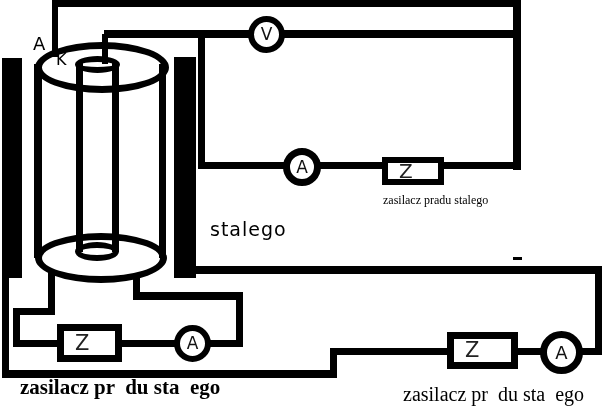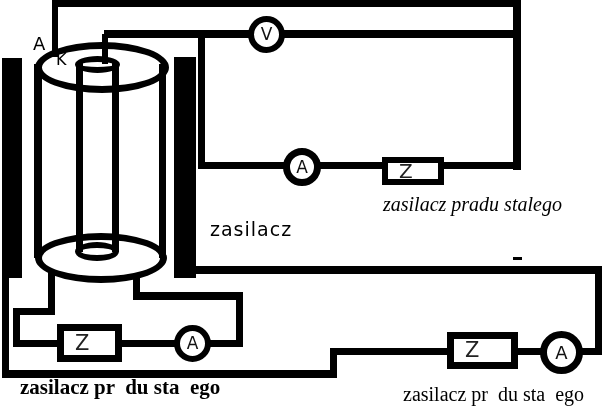--- a/index.html
+++ b/index.html
@@ -84,18 +84,18 @@
   </div>
   <div class="abs zbox" style="left:57px;top:324px;width:65px;height:38px;border-width:7px;">
     <span>Z</span>
   </div>
   <div class="abs zbox" style="left:447px;top:332px;width:71px;height:37px;border-width:7px;">
     <span>Z</span>
   </div>
 
   <div class="abs lbl sans" style="left:33px;top:35px;font-size:18px;">A</div>
   <div class="abs lbl sans" style="left:56px;top:52px;font-size:16px;">K</div>
-  <div class="abs lbl sans" style="left:210px;top:220px;font-size:19px;letter-spacing:1px;">zasilacz</div>
-  <div class="abs lbl serif" style="left:383px;top:194px;font-size:20px;font-style:italic;">zasilacz pradu stalego</div>
+  <div class="abs lbl sans" style="left:210px;top:220px;font-size:19px;letter-spacing:1px;">stalego</div>
+  <div class="abs lbl serif" style="left:383px;top:194px;font-size:12px;">zasilacz pradu stalego</div>
   <div class="abs lbl serif bold" style="left:20px;top:377px;font-size:21px;">zasilacz pr  du sta  ego</div>
   <div class="abs lbl serif" style="left:403px;top:384px;font-size:20px;">zasilacz pr  du sta  ego</div>
 
 </div>
 
 </body></html>

